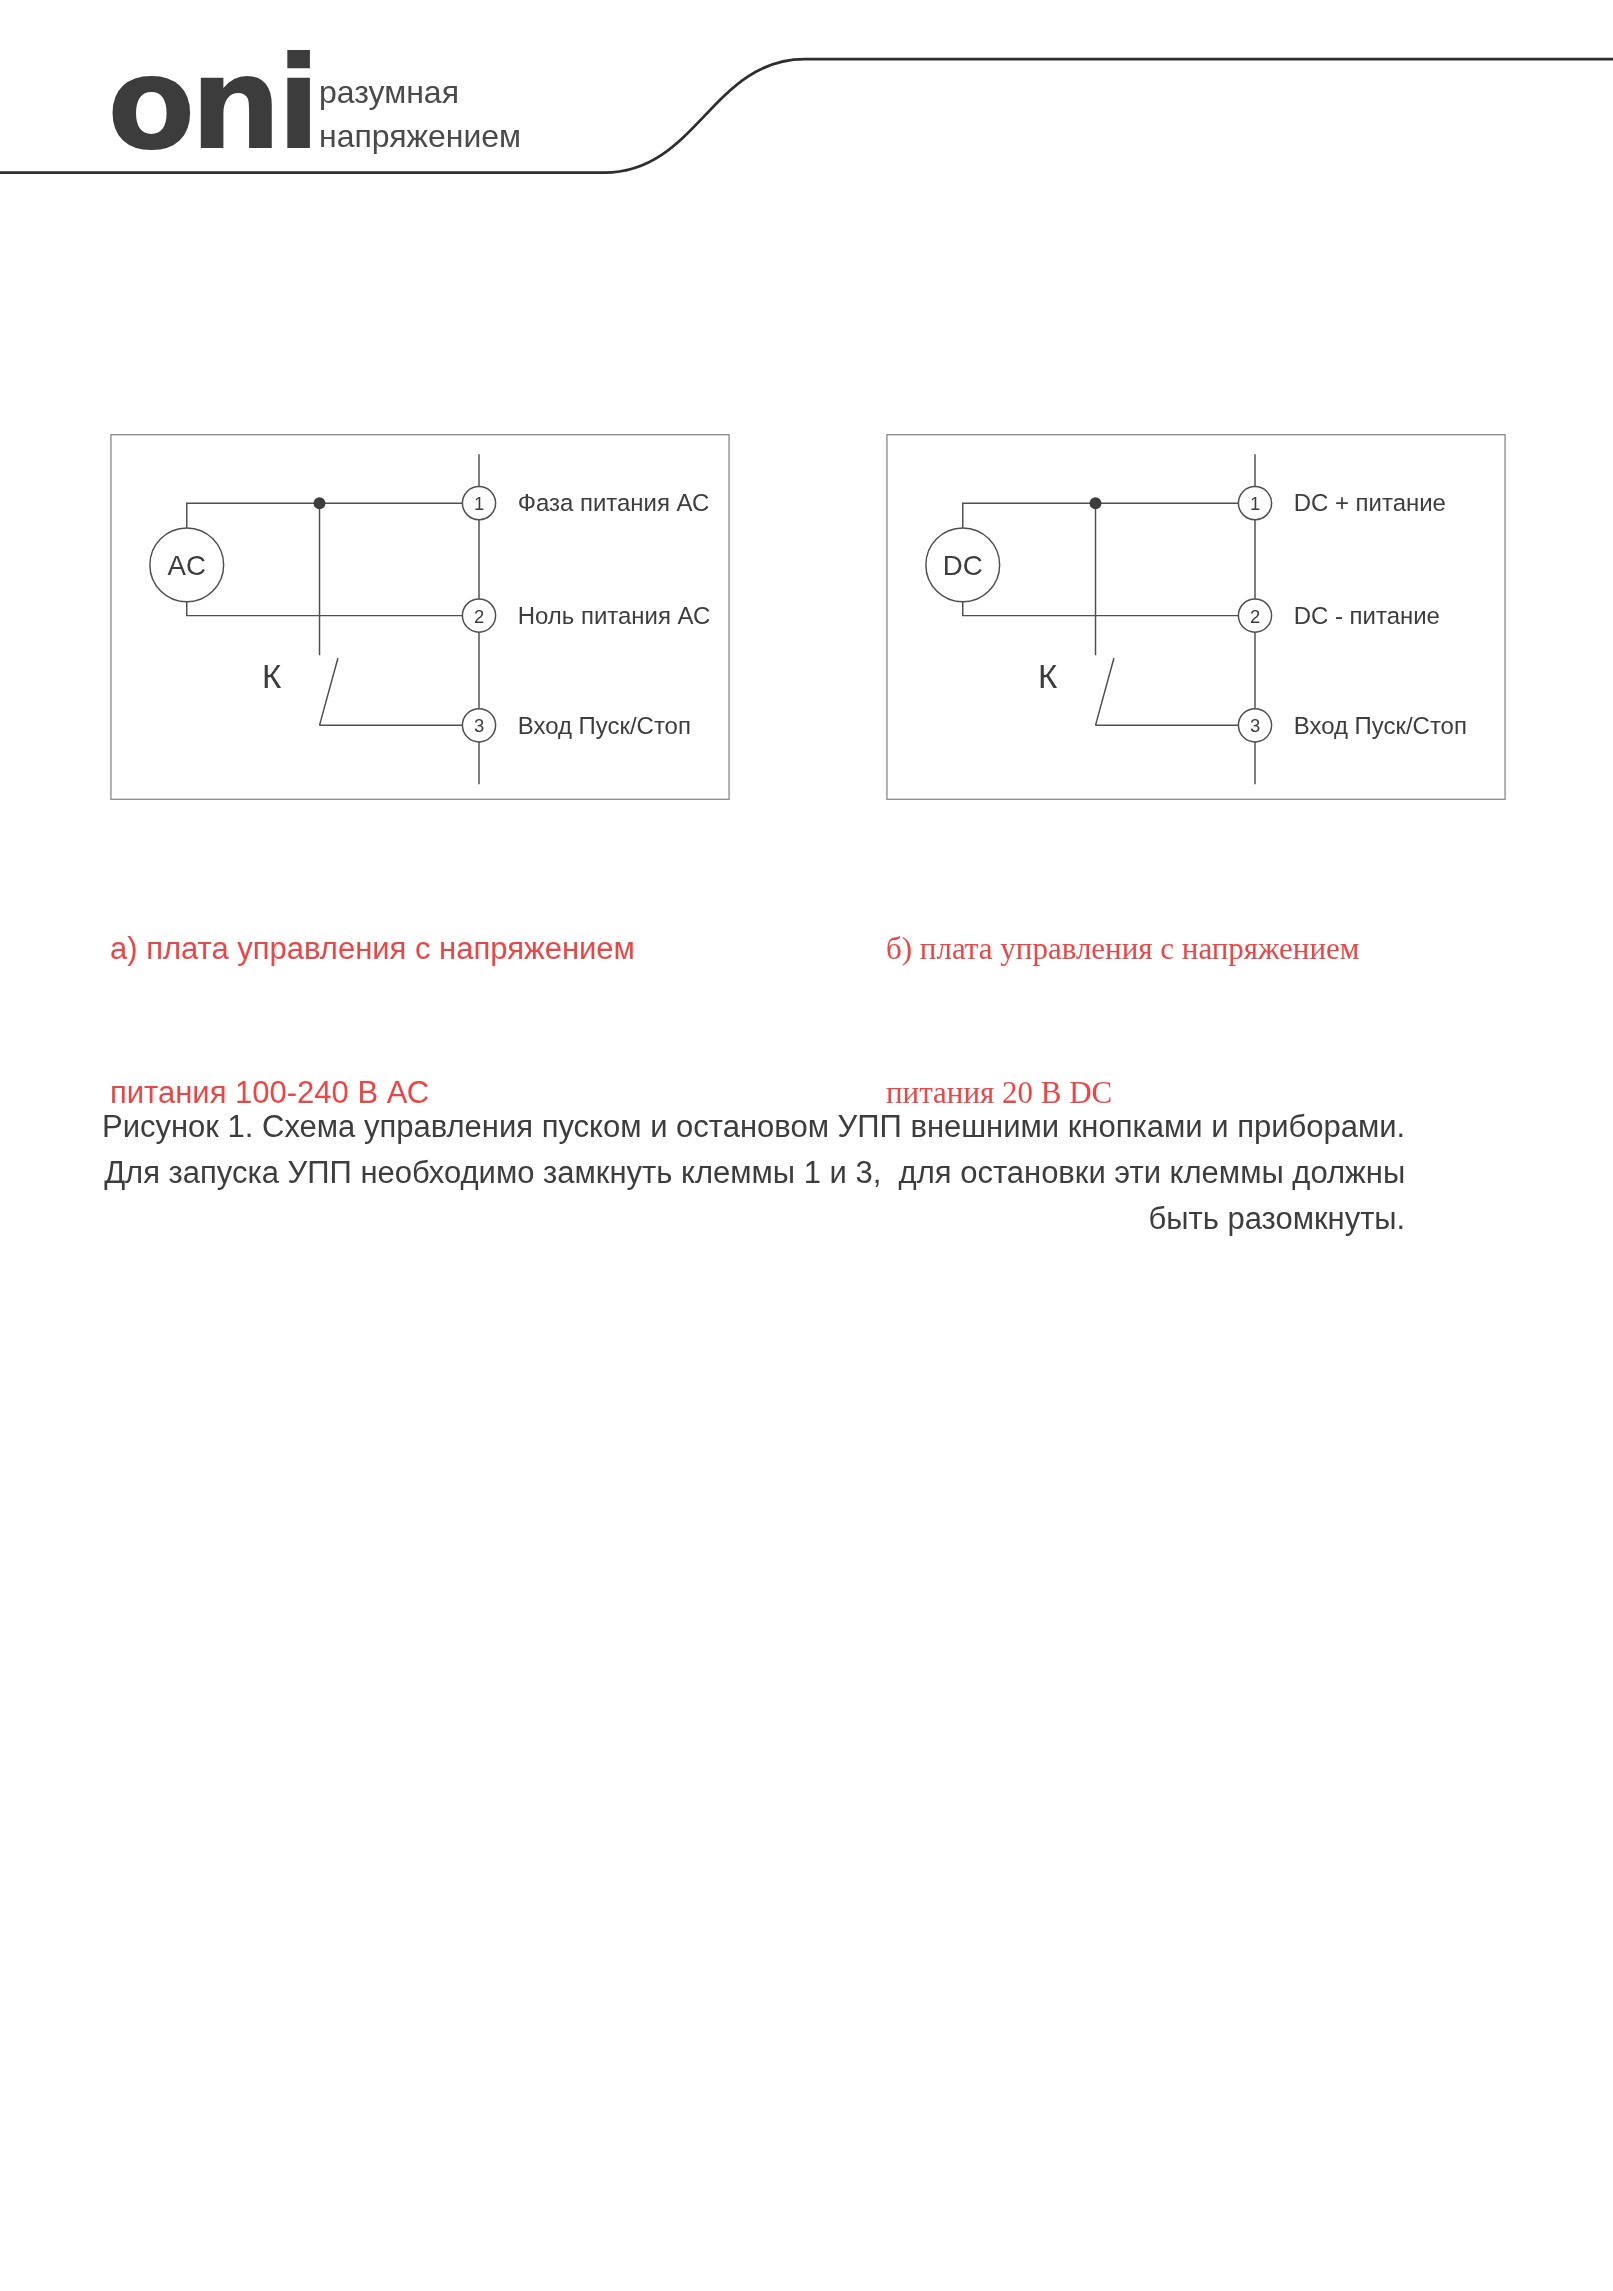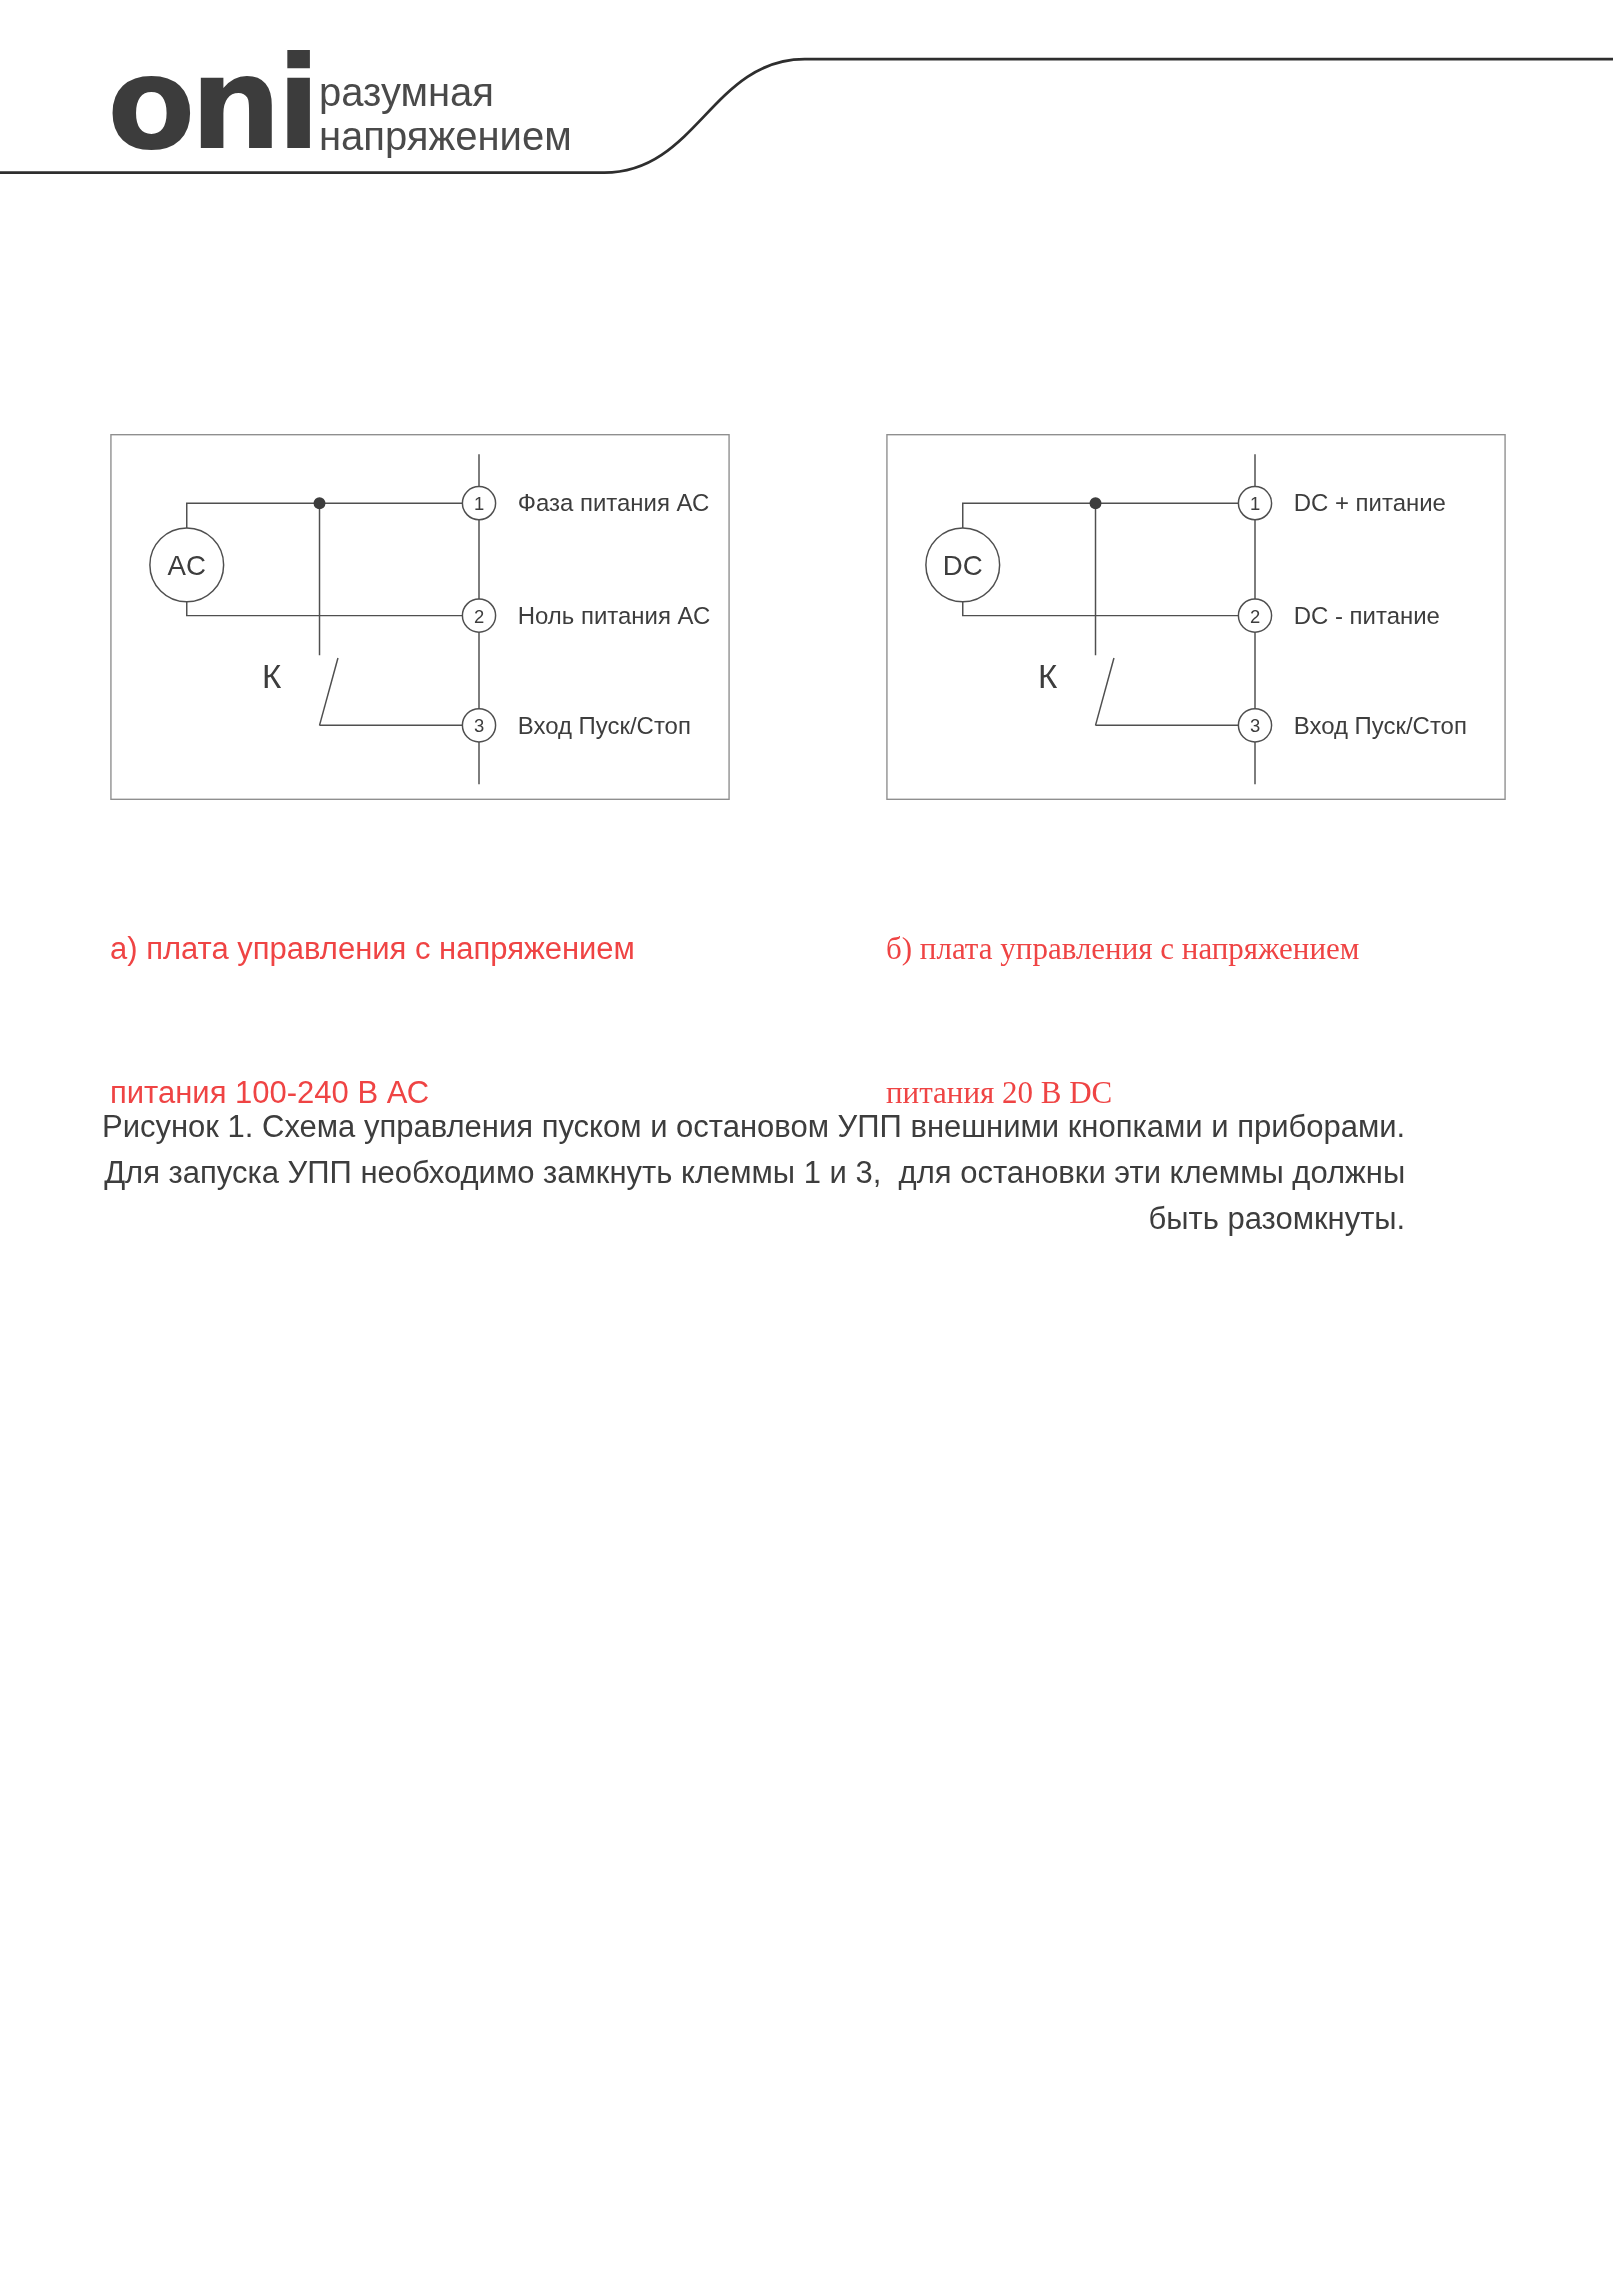--- a/index.html
+++ b/index.html
@@ -14,21 +14,21 @@
   }
   .header-curve{position:absolute;left:0;top:0;}
   .logo{
     position:absolute;left:107px;top:39px;
     font-family:"DejaVu Sans",sans-serif;
     font-size:129px;line-height:129px;font-weight:700;
     letter-spacing:-5.5px;color:#3c3c3c;
   }
   .tagline{
     position:absolute;left:319px;top:70px;
-    font-size:40px;line-height:44px;color:#4a4a4a;
+    font-size:32px;line-height:44px;color:#4a4a4a;
   }
   .diagram{position:absolute;}
   .diagram-a{left:110px;top:434px;}
   .diagram-b{left:886px;top:434px;}
   svg text{font-family:"Liberation Sans",sans-serif;fill:#3d3d3d;}
   .caption{
     position:absolute;
     font-size:31px;line-height:48px;color:#ef4444;
     white-space:pre;
   }

